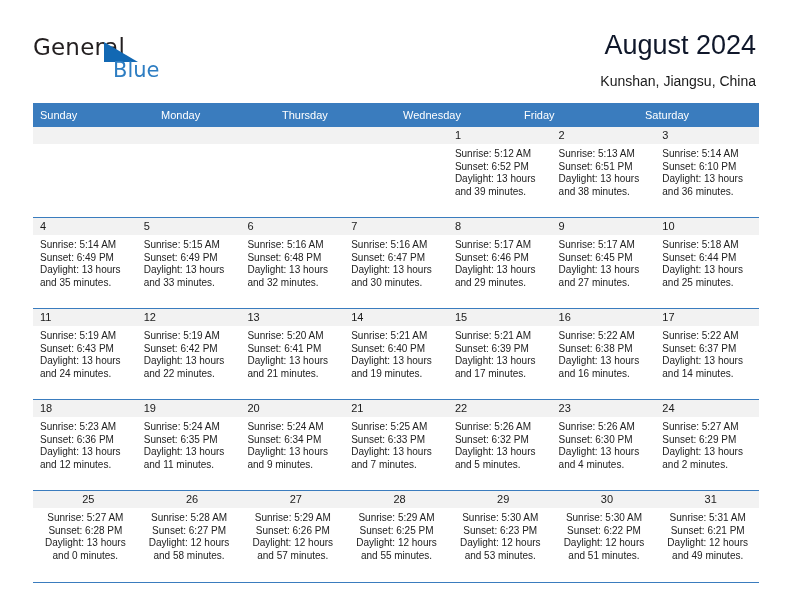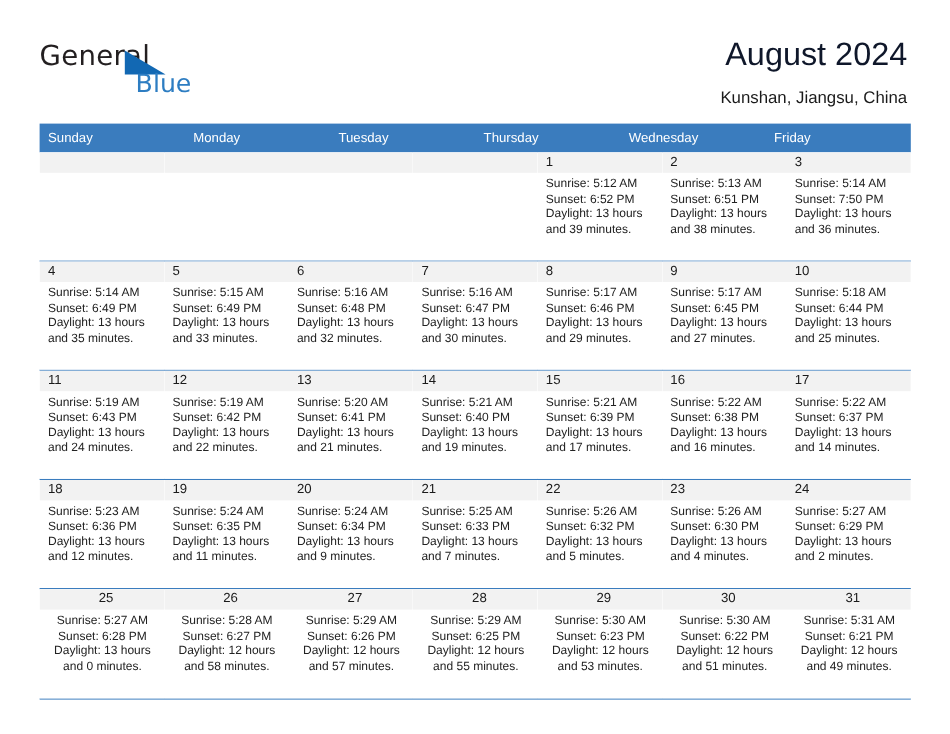--- a/index.html
+++ b/index.html
@@ -170,24 +170,24 @@
     <div class="title-block">
       <div class="cal-title">August 2024</div>
       <div class="cal-subtitle">Kunshan, Jiangsu, China</div>
     </div>
   </div>
 
   <div class="calendar">
     <div class="weekday-row">
       <div class="weekday">Sunday</div>
       <div class="weekday">Monday</div>
-      <div class="weekday">Tuesday</div>
       <div class="weekday">Thursday</div>
       <div class="weekday">Wednesday</div>
       <div class="weekday">Friday</div>
+      <div class="weekday">Saturday</div>
     </div>
 
     <div class="week-row first">
       <div class="day-cell empty">
         <span class="day-num"></span>
         <div class="day-info">
           <div></div>
           <div></div>
           <div></div>
           <div></div>
@@ -235,21 +235,21 @@
           <div>Sunrise: 5:13 AM</div>
           <div>Sunset: 6:51 PM</div>
           <div>Daylight: 13 hours</div>
           <div>and 38 minutes.</div>
         </div>
       </div>
       <div class="day-cell">
         <span class="day-num">3</span>
         <div class="day-info">
           <div>Sunrise: 5:14 AM</div>
-          <div>Sunset: 7:50 PM</div>
+          <div>Sunset: 6:10 PM</div>
           <div>Daylight: 13 hours</div>
           <div>and 36 minutes.</div>
         </div>
       </div>
     </div>
 
     <div class="week-row">
       <div class="day-cell">
         <span class="day-num">4</span>
         <div class="day-info">

